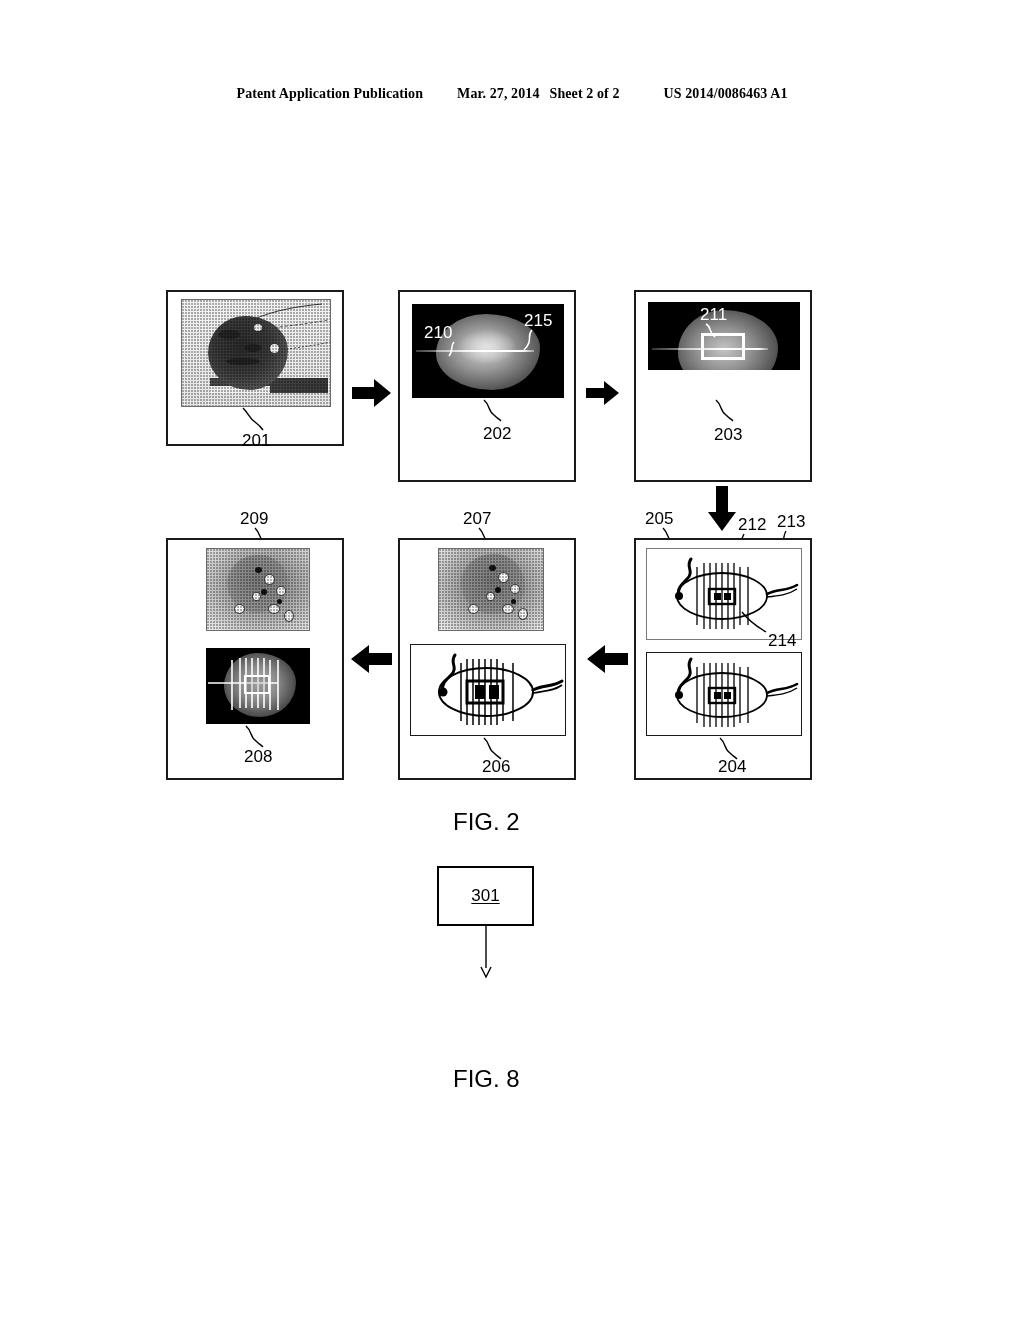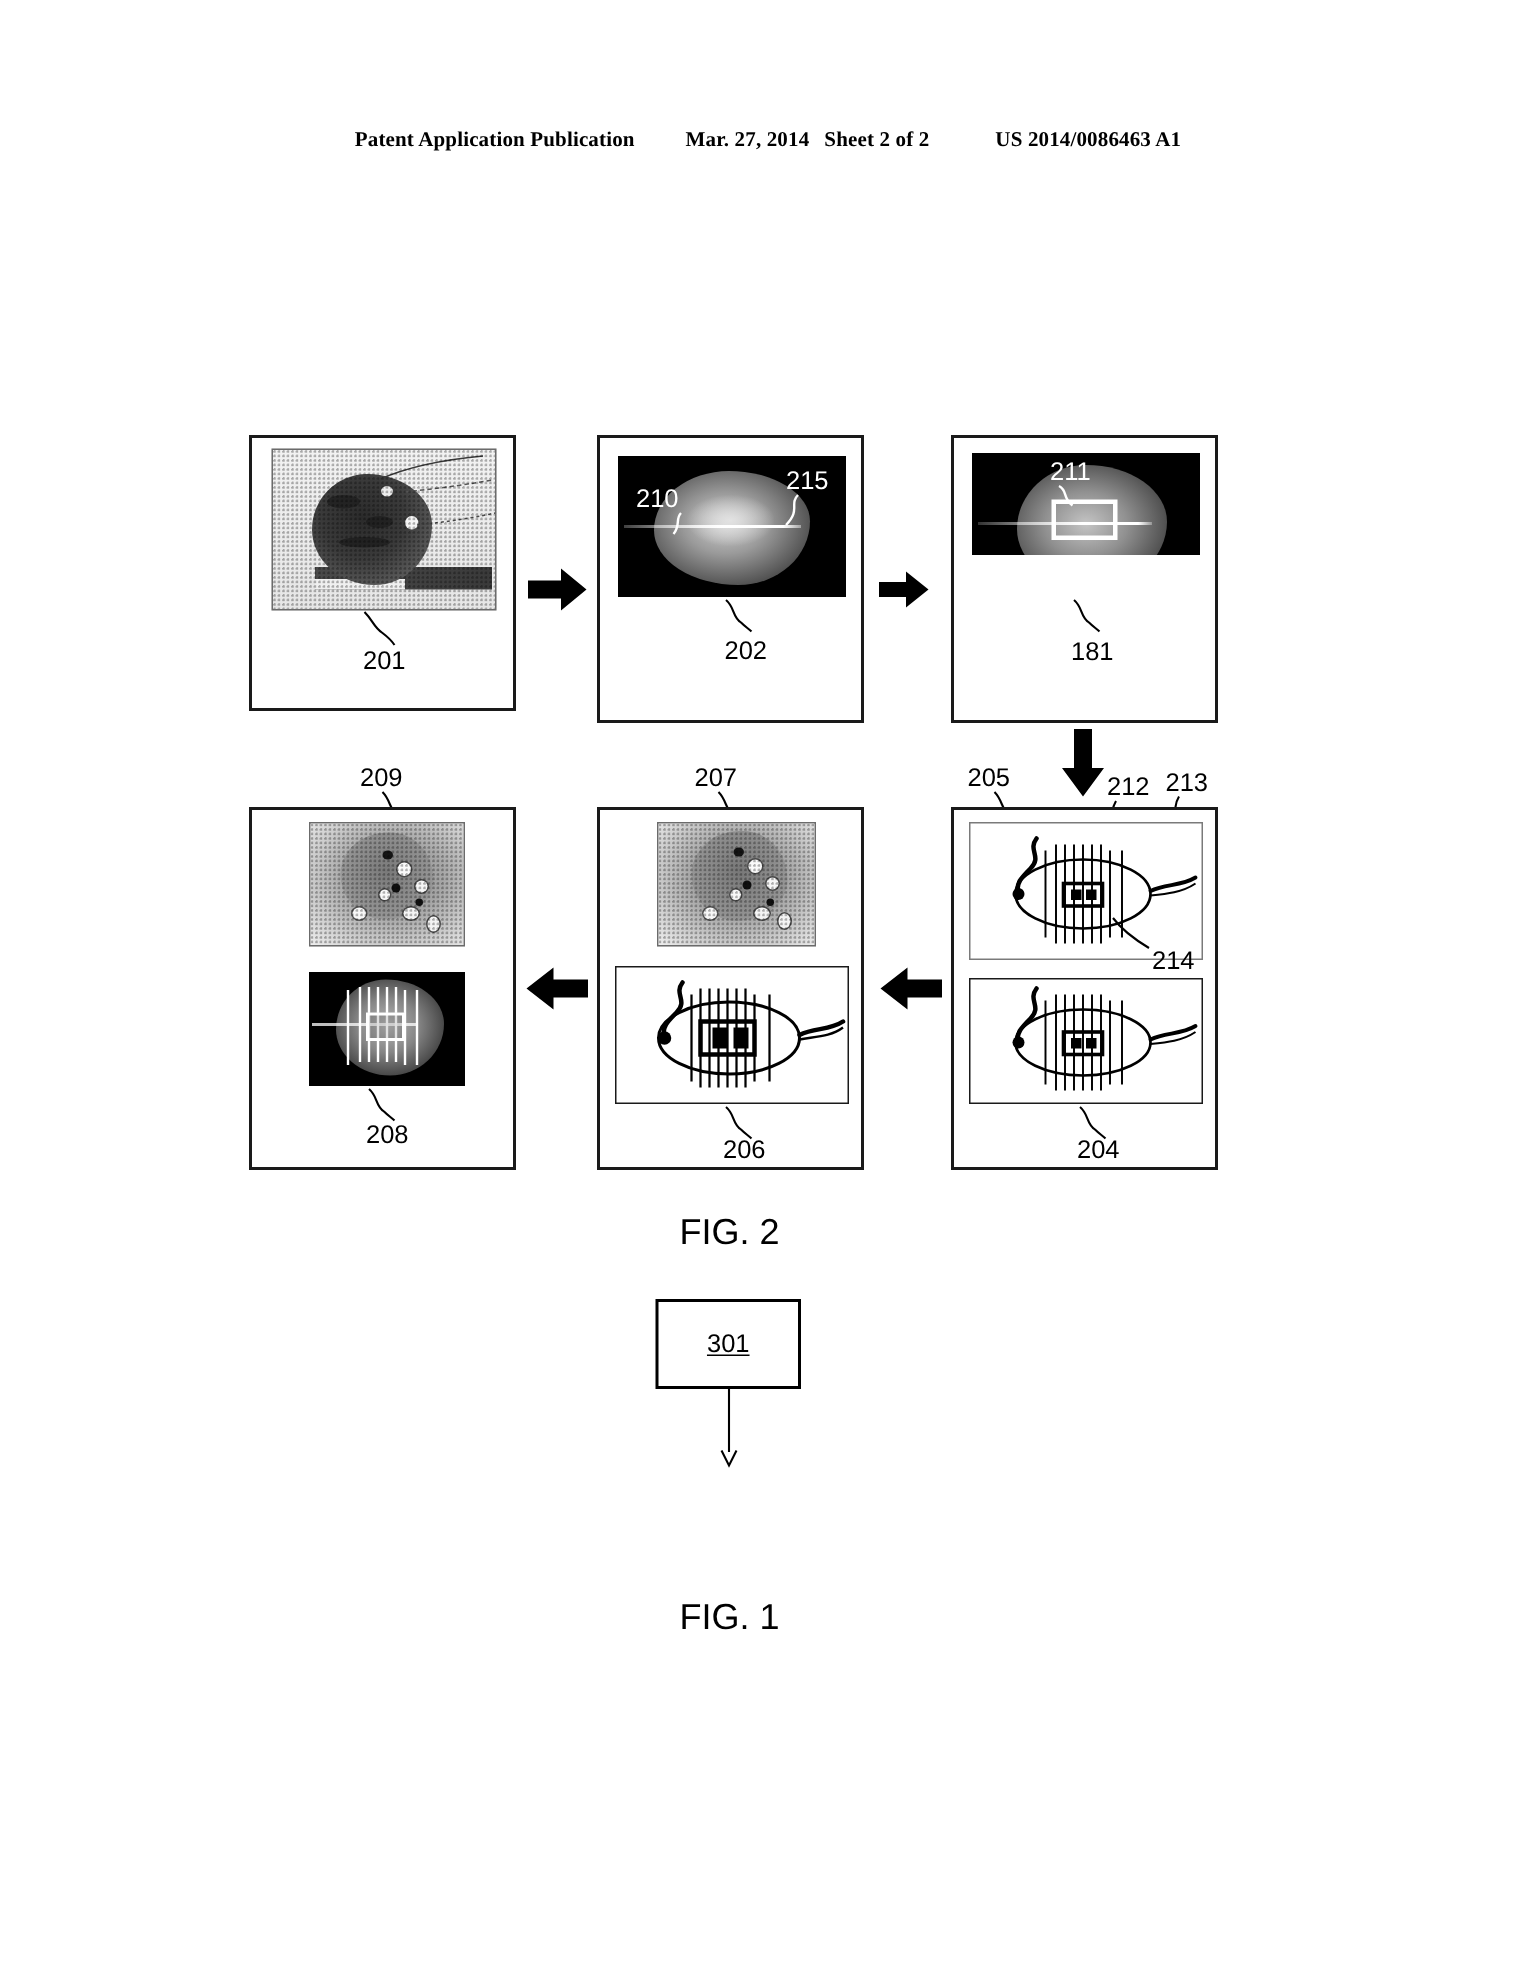--- a/index.html
+++ b/index.html
@@ -103,21 +103,21 @@
 </style>
 </head>
 <body>
 
 <div class="sheet">
 
   <div class="hdr">
     <span class="seg">Patent Application Publication</span><span class="gapA"></span><span class="seg">Mar. 27, 2014</span><span class="gapB"></span><span class="seg">Sheet 2 of 2</span><span class="gapC"></span><span class="seg">US 2014/0086463 A1</span>
   </div>
 
-  <div class="panel" style="left:166px; top:290px; width:178px; height:184px;">
+  <div class="panel" style="left:166px; top:290px; width:178px; height:156px;">
     <div class="img framed" style="left:13px; top:7px; width:150px; height:108px; background:#e9e9e9;">
 
       <div style="position:absolute;inset:0;background:
            linear-gradient(180deg,#f2f2f2,#e6e6e6);"></div>
 
       <div style="position:absolute;left:28px;top:78px;width:118px;height:15px;
                   background:linear-gradient(90deg,#4a4a4a,#3a3a3a);"></div>
       <div style="position:absolute;left:28px;top:86px;width:60px;height:7px;
                   background:#f0f0f0;"></div>
 
@@ -202,21 +202,21 @@
                   border:3px solid #fff;box-sizing:border-box;"></div>
 
       <div class="num white" style="left:52px; top:4px;">211</div>
       <svg class="leader" style="left:54px; top:22px;" width="20" height="14">
         <path d="M4 0 C 10 3, 6 8, 13 13" stroke="#fff" stroke-width="1.6" fill="none"></path>
       </svg>
     </div>
     <svg class="leader" style="left:78px; top:108px;" width="22" height="22">
       <path d="M2 0 C 8 5, 6 11, 12 15 C 15 18, 17 19, 19 21" stroke="#000" stroke-width="1.4" fill="none"></path>
     </svg>
-    <div class="num" style="left:78px; top:134px;">181</div>
+    <div class="num" style="left:78px; top:134px;">203</div>
   </div>
 
   <div class="barrow" style="left:707px; top:486px;">
     <svg width="30" height="46" viewBox="0 0 30 46">
       <path d="M9 0 L21 0 L21 26 L29 26 L15 45 L1 26 L9 26 Z" fill="#000"></path>
     </svg>
   </div>
 
   <div class="num" style="left:240px; top:510px;">209</div>
   <svg class="leader" style="left:253px; top:528px;" width="22" height="26">
@@ -418,15 +418,15 @@
   <div class="flowbox" style="left:437px; top:866px; width:97px; height:60px;">
     <span>301</span>
   </div>
 
   <svg class="leader" style="left:479px; top:926px;" width="14" height="54">
     <line x1="7" y1="0" x2="7" y2="42" stroke="#000" stroke-width="1.4"></line>
     <path d="M2 41 L7 51 L12 41" fill="none" stroke="#000" stroke-width="1.4"></path>
   </svg>
 
 
-  <div class="figcap" style="left:453px; top:1065px;">FIG. 1</div>
+  <div class="figcap" style="left:453px; top:1065px;">FIG. 8</div>
 
 </div>
 
 </body></html>

